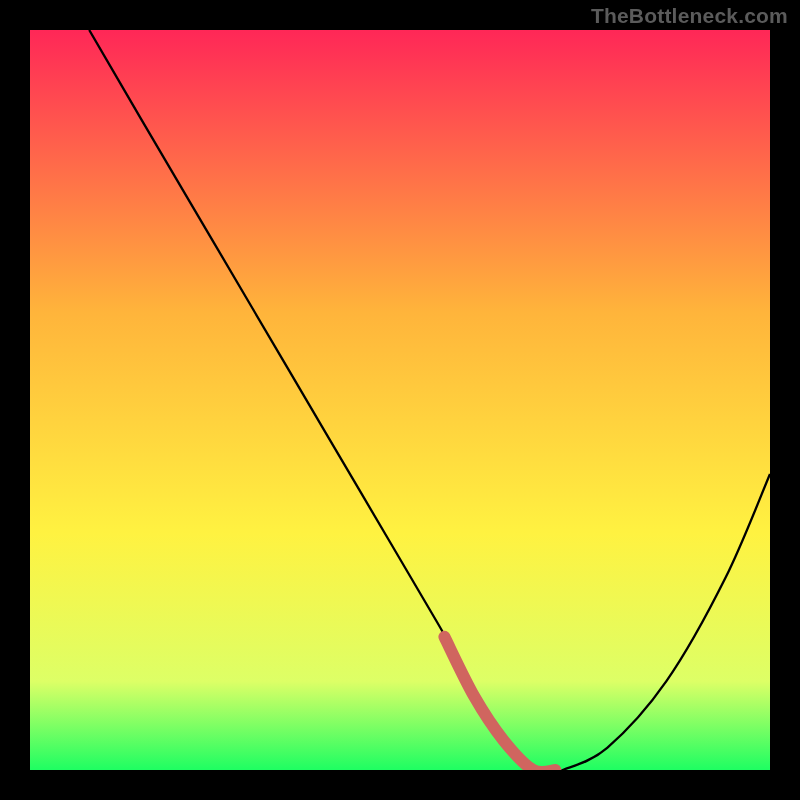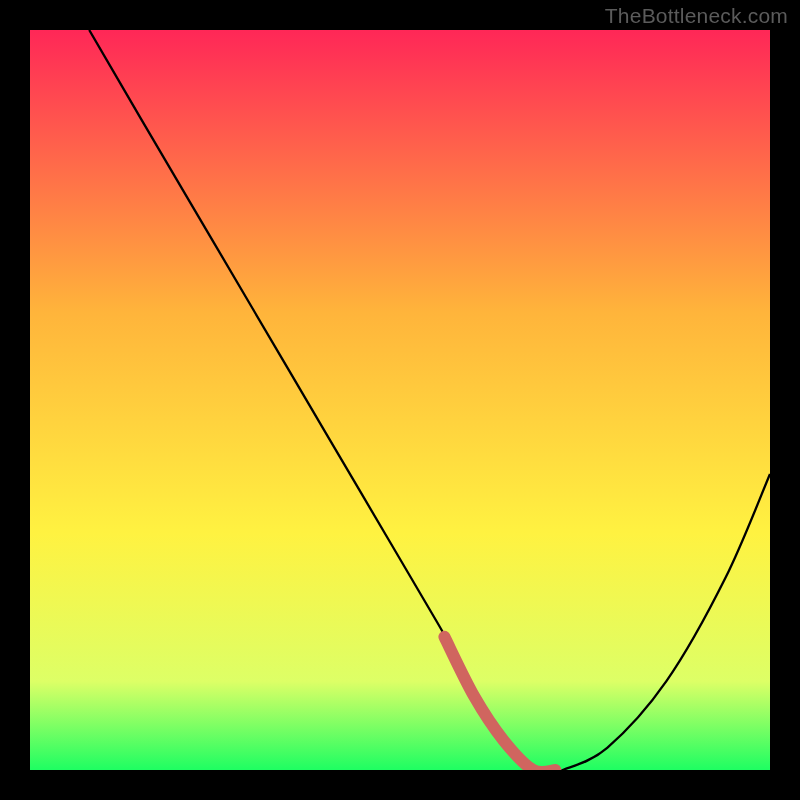--- a/index.html
+++ b/index.html
@@ -18,21 +18,21 @@
     width: 740px;
     height: 740px;
     background: #000;
   }
   .watermark {
     position: absolute;
     top: 4px;
     right: 12px;
     color: #5b5b5b;
     font-size: 21px;
-    font-weight: 400;
+    font-weight: 700;
     letter-spacing: 0.2px;
     z-index: 10;
   }
   svg {
     display: block;
   }
 </style>
 </head>
 <body>
 

